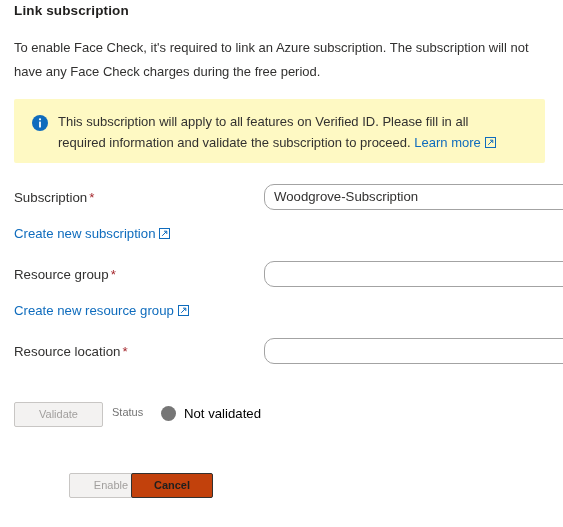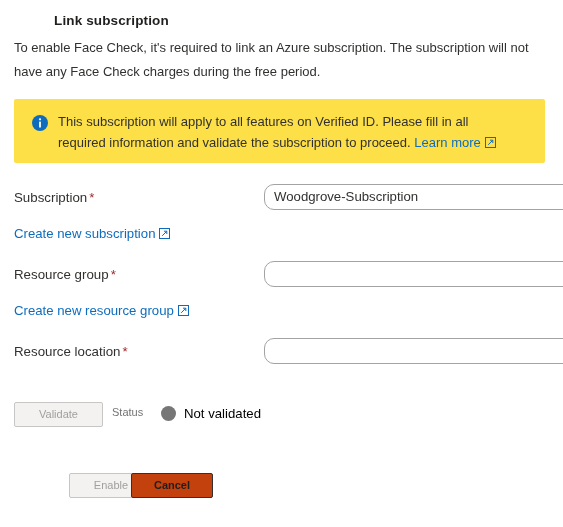--- a/index.html
+++ b/index.html
@@ -23,26 +23,25 @@
     width: 563px;
     height: 527px;
     box-sizing: border-box;
     padding: 0;
   }
 
   
   .page-title {
     position: absolute;
     left: 14px;
-    top: 13px;
+    top: 3px;
     font-size: 13.5px;
     font-weight: bold;
     color: #201f1e;
     letter-spacing: 0.01em;
-    margin-left: 40px;
   }
 
   
   .intro {
     position: absolute;
     left: 14px;
     top: 36px;
     width: 534px;
     font-size: 13px;
     line-height: 24px;
@@ -50,21 +49,21 @@
   }
 
   
   .info-banner {
     position: absolute;
     left: 14px;
     top: 99px;
     width: 531px;
     height: 64px;
     box-sizing: border-box;
-    background: #fde047;
+    background: #fef9c3;
     border-radius: 2px;
   }
   .info-icon {
     position: absolute;
     left: 18px;
     top: 16px;
     width: 16px;
     height: 16px;
   }
   .info-icon svg { display: block; }

